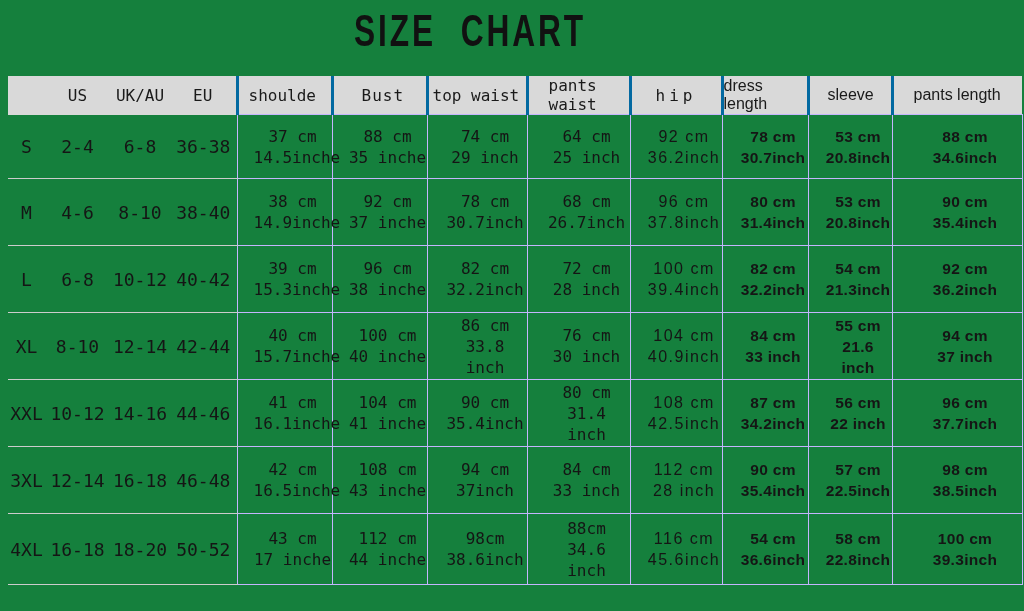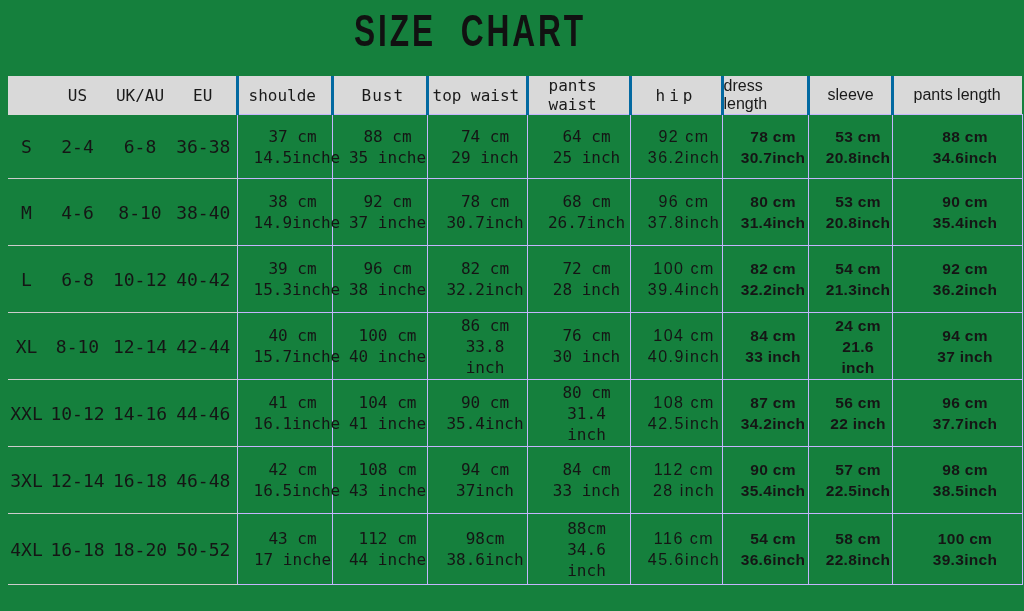--- a/index.html
+++ b/index.html
@@ -215,21 +215,21 @@
           </td>
           <td class="m c-hip">
             <div class="line">104 cm</div>
             <div class="line">40.9inch</div>
           </td>
           <td class="m c-sans">
             <div class="line">84 cm</div>
             <div class="line">33 inch</div>
           </td>
           <td class="m c-sans">
-            <div class="line">24 cm</div>
+            <div class="line">55 cm</div>
             <div class="line">21.6 inch</div>
           </td>
           <td class="m c-sans">
             <div class="line">94 cm</div>
             <div class="line">37 inch</div>
           </td>
         </tr>
         <tr>
           <td class="c-size">XXL</td>
           <td class="c-left">10-12</td>

